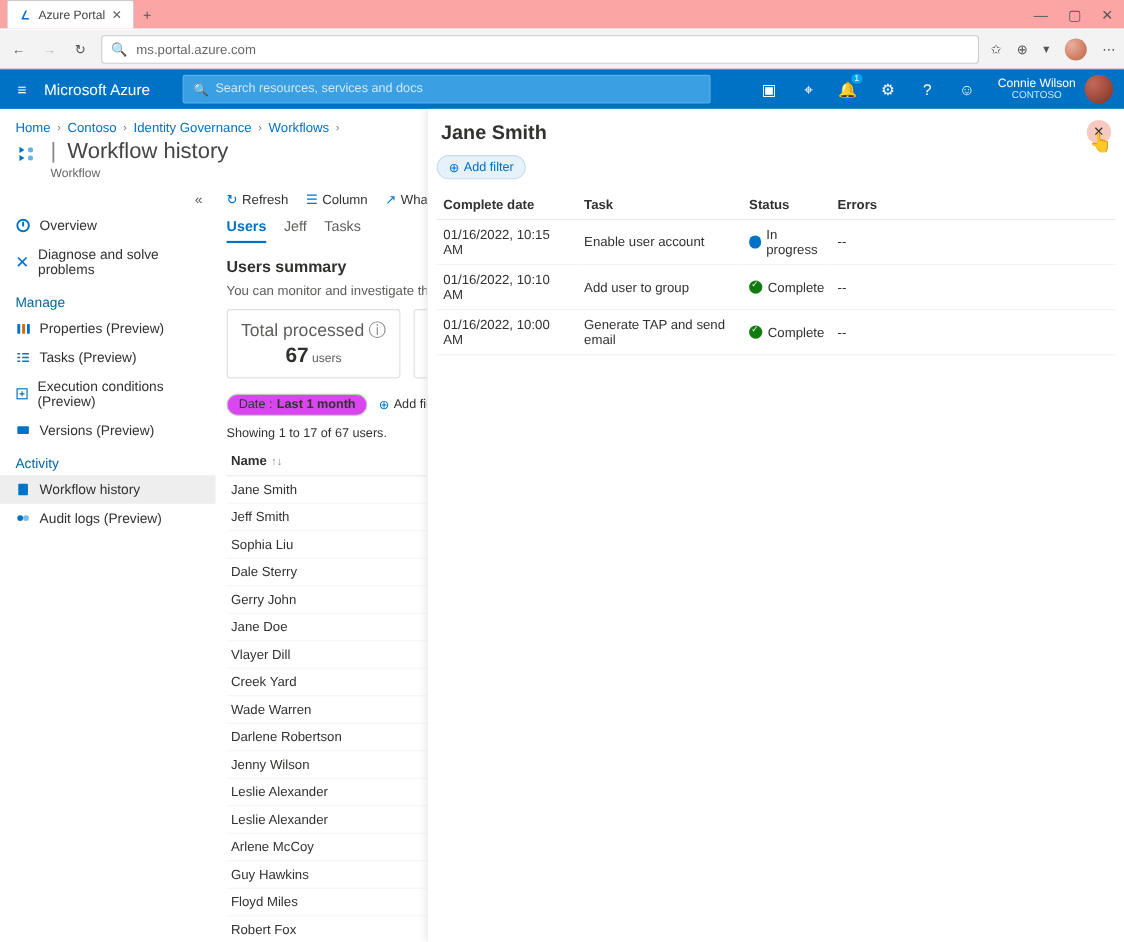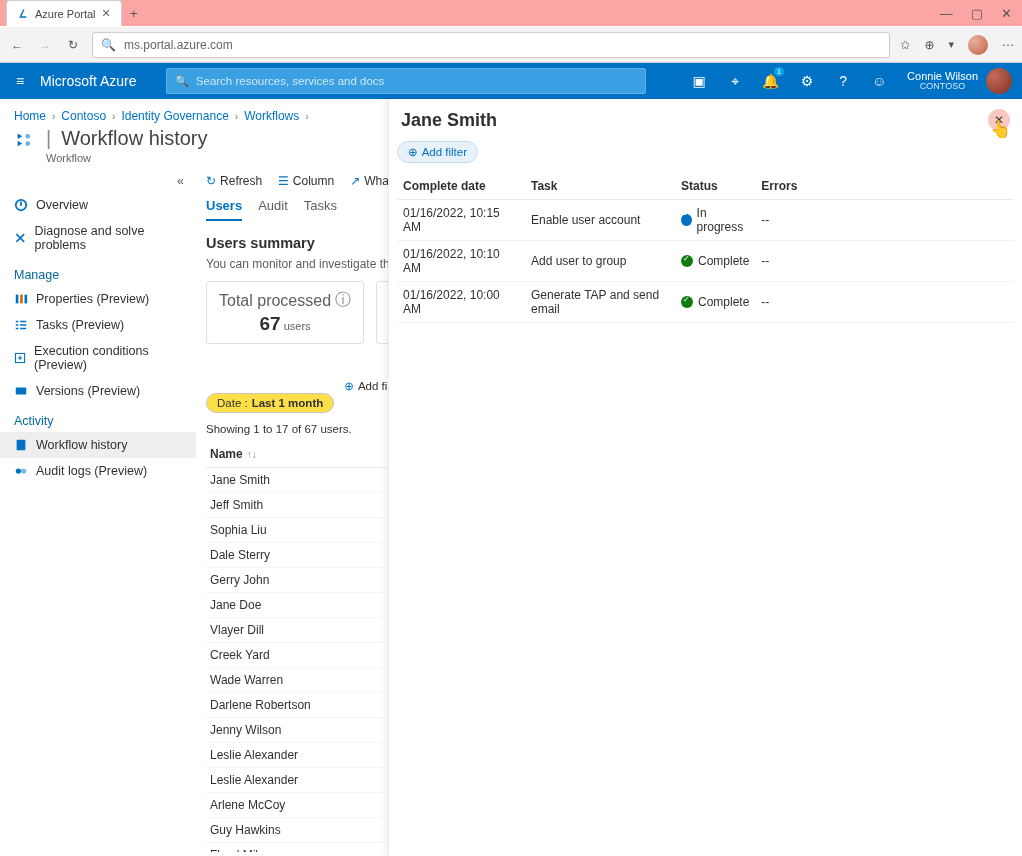--- a/index.html
+++ b/index.html
@@ -66,21 +66,21 @@
   .sect-desc { font-size: 12px; color: #605e5c; margin-bottom: 10px; }
 
   .cards { display: flex; gap: 12px; margin-bottom: 14px; }
   .card { border: 1px solid #e1dfdd; border-radius: 3px; padding: 8px 12px; min-width: 110px; }
   .card .clabel { font-size: 16px; color: #605e5c; display: flex; align-items: center; gap: 4px; }
   .card .cval { font-size: 19px; font-weight: 600; margin-top: 2px; text-align: center; }
   .card .cunit { font-size: 11px; color: #605e5c; font-weight: 400; margin-left: 3px; }
 
   .filterchips { display: flex; gap: 10px; align-items: center; margin-bottom: 10px; }
   .chip { display: inline-flex; align-items: center; gap: 4px; border: 1px solid #c8c6c4; border-radius: 12px; padding: 3px 10px; font-size: 11.5px; background: #faf9f8; cursor: pointer; }
-  .chip.datechip { background: #fde047; margin-top: 35px; }
+  .chip.datechip { background: #d946ef; }
   .chip .strong { font-weight: 600; }
   .addfilter { display: inline-flex; align-items: center; gap: 4px; font-size: 11.5px; color: #323130; cursor: pointer; }
 
   .showing { font-size: 11.5px; color: #323130; margin-bottom: 6px; }
 
   table.usertbl { border-collapse: collapse; width: 100%; font-size: 12px; }
   .usertbl th { text-align: left; font-weight: 600; padding: 6px 4px; border-bottom: 1px solid #edebe9; color: #323130; }
   .usertbl td { padding: 5px 4px; border-bottom: 1px solid #f5f5f5; color: #323130; }
   .sort-ind { color: #888; font-size: 10px; margin-left: 4px; }
 
@@ -269,21 +269,21 @@
             <span>Column</span>
           </div>
         <div class="tb">
             <span class="i-blue">↗</span>
             <span>What</span>
           </div>
       </div>
 
       <div class="tabs">
         <div class="tabh active">Users</div>
-        <div class="tabh">Audit</div>
+        <div class="tabh">Jeff</div>
         <div class="tabh">Tasks</div>
       </div>
 
       <div class="sect-title">Users summary</div>
       <div class="sect-desc">You can monitor and investigate the c</div>
 
       <div class="cards">
         <div class="card">
           <div class="clabel">
               <span>Total processed</span> 

